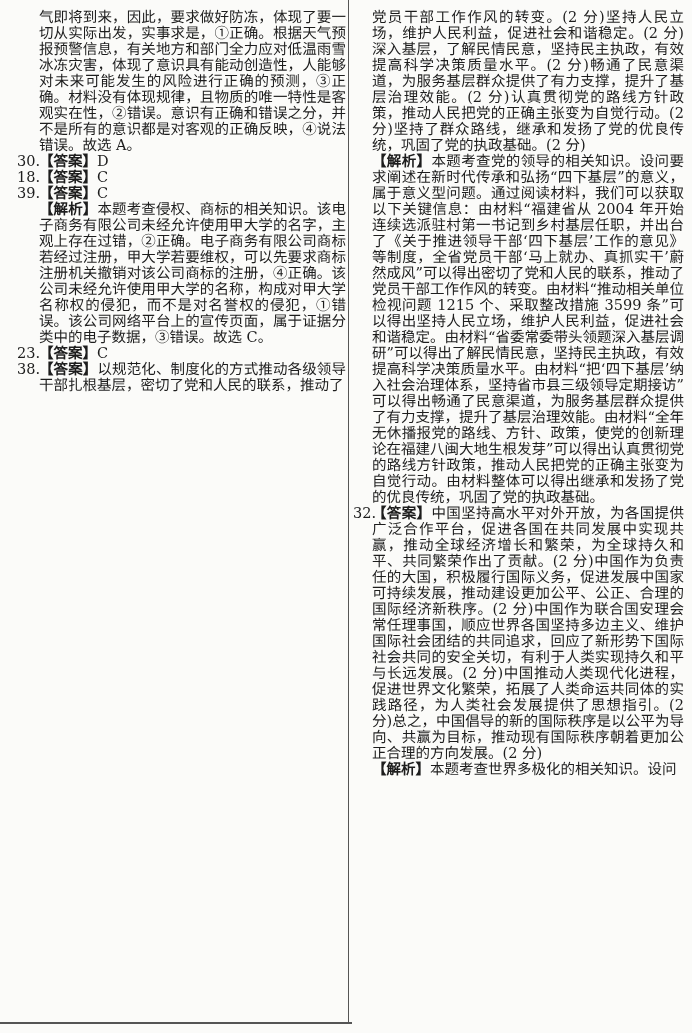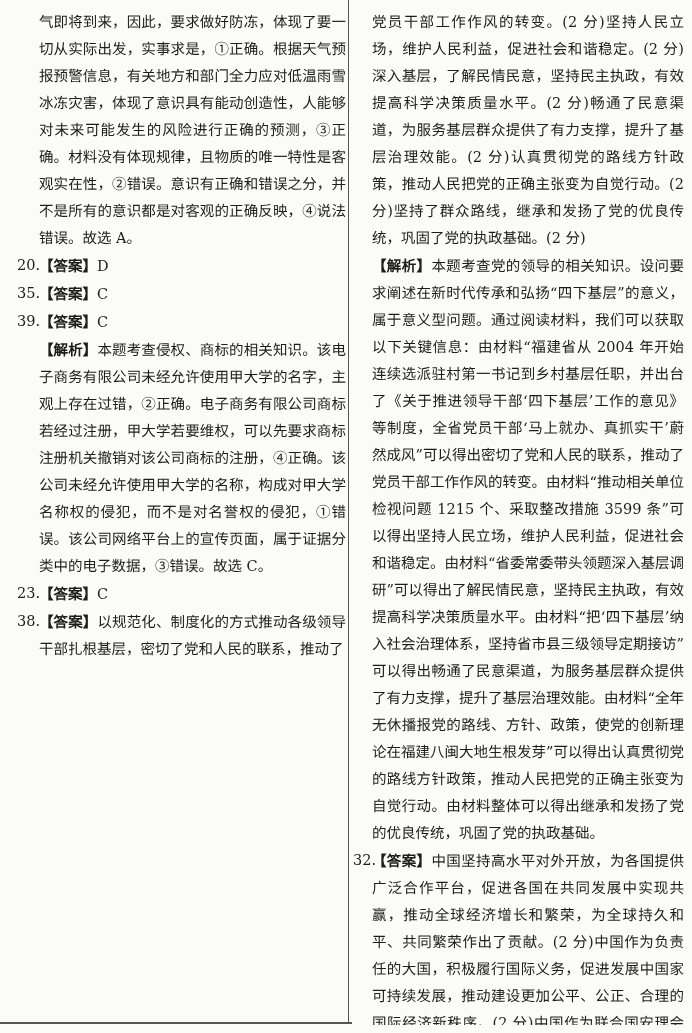--- a/index.html
+++ b/index.html
@@ -6,21 +6,21 @@
   body{
     width:692px;height:1033px;
     background:#fbfbf9;
     font-family:"DejaVu Serif","Liberation Serif",serif;
     color:#1d1d1d;
     position:relative;
     overflow:hidden;
   }
   .col{
     position:absolute;top:9px;height:1016px;overflow:hidden;
-    font-size:14.5px;line-height:27px;
+    font-size:14.5px;line-height:16px;
     text-align:justify;text-justify:inter-ideograph;
     word-break:break-all;
   }
   .col-left{left:17px;width:329px;}
   .col-right{left:353px;width:331px;}
   .body-indent{padding-left:22px;}
   .body-indent-r{padding-left:19px;}
   p.para{margin:0;}
   .qitem{position:relative;}
   .num{
@@ -42,26 +42,26 @@
 <body>
 
 <div class="page">
 
   <div class="col col-left">
     <div class="body-indent">
 
       <p class="para">气即将到来，因此，要求做好防冻，体现了要一切从实际出发，实事求是，①正确。根据天气预报预警信息，有关地方和部门全力应对低温雨雪冰冻灾害，体现了意识具有能动创造性，人能够对未来可能发生的风险进行正确的预测，③正确。材料没有体现规律，且物质的唯一特性是客观实在性，②错误。意识有正确和错误之分，并不是所有的意识都是对客观的正确反映，④说法错误。故选 A。</p>
 
       <div class="qitem">
-        <span class="num">20.</span>
+        <span class="num">30.</span>
         <p class="para"><span class="lbl">【答案】</span><span>D</span></p>
       </div>
 
       <div class="qitem">
-        <span class="num">35.</span>
+        <span class="num">18.</span>
         <p class="para"><span class="lbl">【答案】</span><span>C</span></p>
       </div>
 
       <div class="qitem">
         <span class="num">39.</span>
         <p class="para"><span class="lbl">【答案】</span><span>C</span></p>
         <p class="para"><span class="lbl">【解析】</span><span>本题考查侵权、商标的相关知识。该电子商务有限公司未经允许使用甲大学的名字，主观上存在过错，②正确。电子商务有限公司商标若经过注册，甲大学若要维权，可以先要求商标注册机关撤销对该公司商标的注册，④正确。该公司未经允许使用甲大学的名称，构成对甲大学名称权的侵犯，而不是对名誉权的侵犯，①错误。该公司网络平台上的宣传页面，属于证据分类中的电子数据，③错误。故选 C。</span></p>
       </div>
 
       <div class="qitem">

